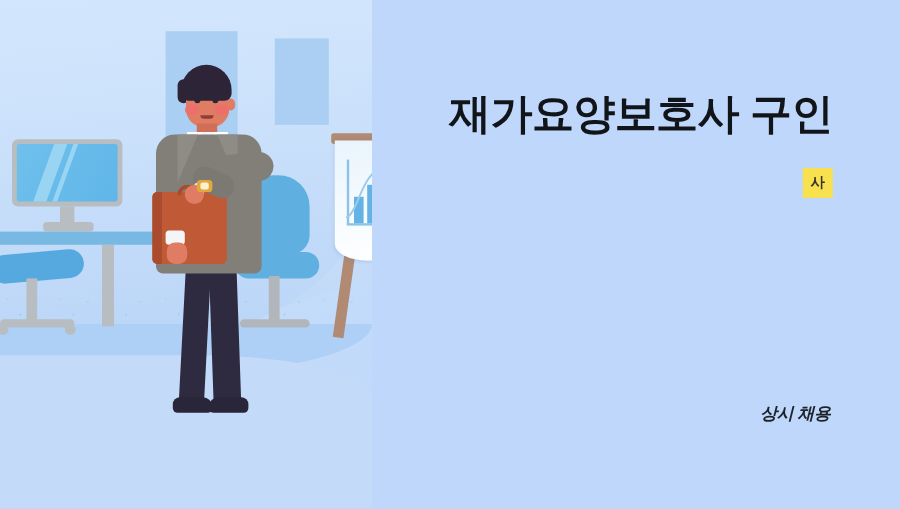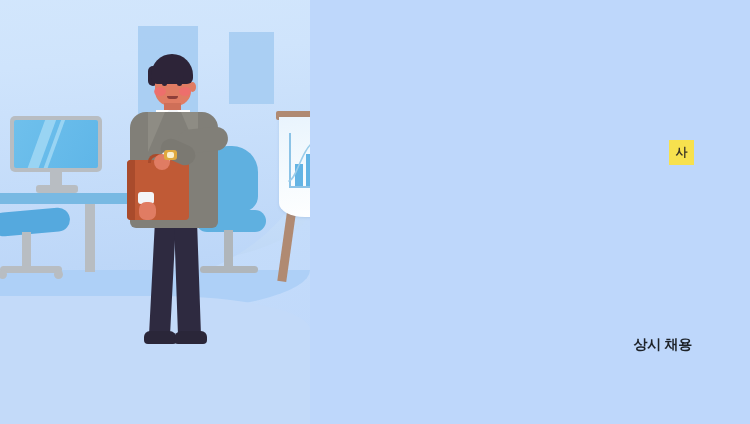--- a/index.html
+++ b/index.html
@@ -208,21 +208,21 @@
     font-size:12px; font-weight:bold; color:#3b3526;
     flex:0 0 auto;
   }
   .subtitle {
     font-size:20px; font-weight:bold; color:#14181d;
     letter-spacing:-.4px;
   }
   .footnote {
     position:absolute; right:58px; top:336px;
     font-size:14px; font-weight:bold; color:#1d2228;
-    letter-spacing:-.3px; white-space:nowrap;
+    letter-spacing:-.3px; white-space:nowrap;font-style:italic;
   }
 </style>
 </head>
 <body>
 
 <div class="banner">
 
   <div class="illus">
     <div class="illus-bg"></div>
     <div class="wall"></div>
@@ -309,20 +309,21 @@
       <div class="m-arm-r"></div>
       <div class="m-forearm"></div>
       <div class="m-cuff"></div>
       <div class="m-hand-r"></div>
       <div class="m-watch"></div>
       <div class="m-watch-face"></div>
     </div>
   </div>
 
   <div class="content">
+    <div class="title">재가요양보호사 구인</div>
 
     <div class="subtitle-row">
       <div class="badge">사</div>
     </div>
 
     <div class="footnote">상시 채용</div>
   </div>
 
 </div>
 

